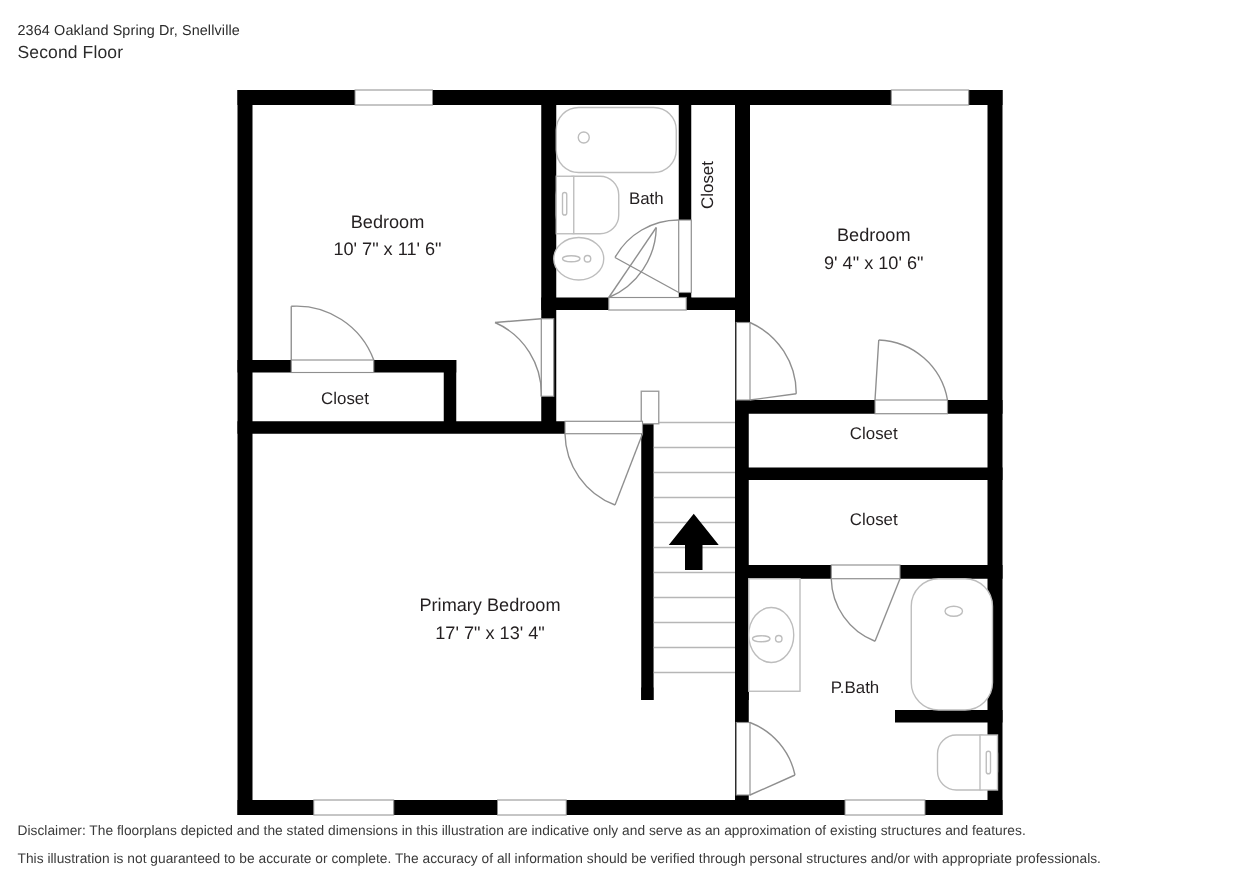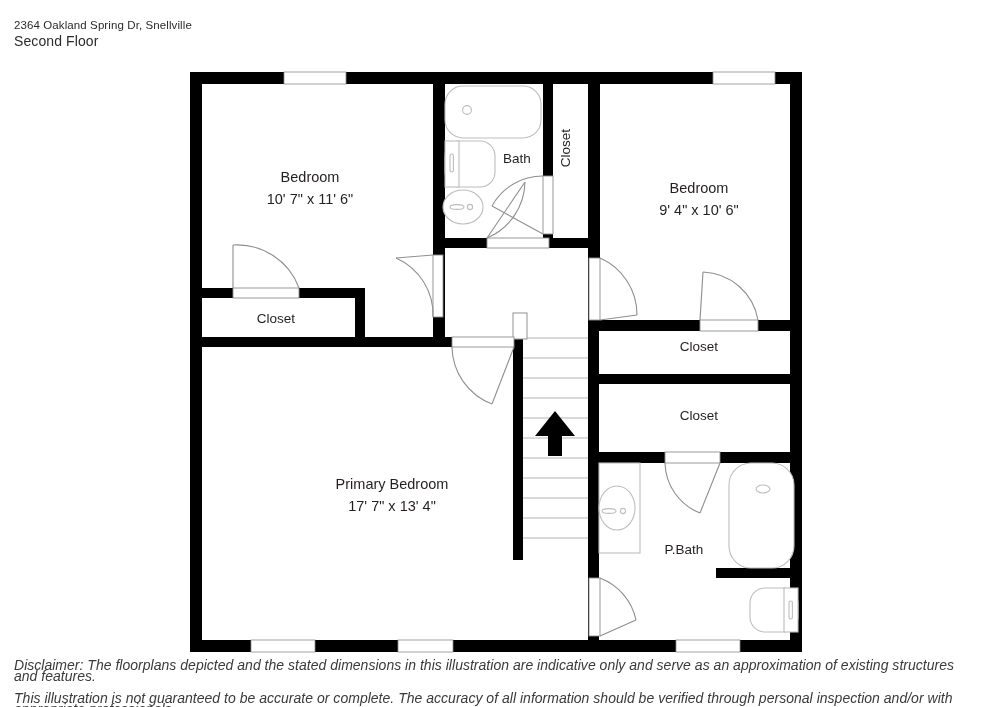--- a/index.html
+++ b/index.html
@@ -42,25 +42,24 @@
     letter-spacing: 0.1px;
   }
   .footer {
     position: absolute;
     left: 14px;
     top: 660px;
     width: 960px;
   }
   .footer p {
     margin: 0 0 11px 0;
-    font-size: 14px;
+    font-size: 11px;
     line-height: 11px;
     color: #3a3a3a;
     letter-spacing: 0.02px;
-    font-style: italic;
   }
   #plan {
     position: absolute;
     left: 0;
     top: 0;
     width: 1000px;
     height: 707px;
   }
   svg { display: block; }
   .rmlabel {
@@ -299,16 +298,16 @@
 
         <text class="smlabel" x="684" y="554">P.Bath</text>
 
       </g>
 
     </svg>
   </div>
 
   <div class="footer">
     <p>Disclaimer: The floorplans depicted and the stated dimensions in this illustration are indicative only and serve as an approximation of existing structures and features.</p>
-    <p>This illustration is not guaranteed to be accurate or complete. The accuracy of all information should be verified through personal inspection and/or with appropriate professionals.</p>
+    <p>This illustration is not guaranteed to be accurate or complete. The accuracy of all information should be verified through personal structures and/or with appropriate professionals.</p>
   </div>
 
 </div>
 
 </body></html>

